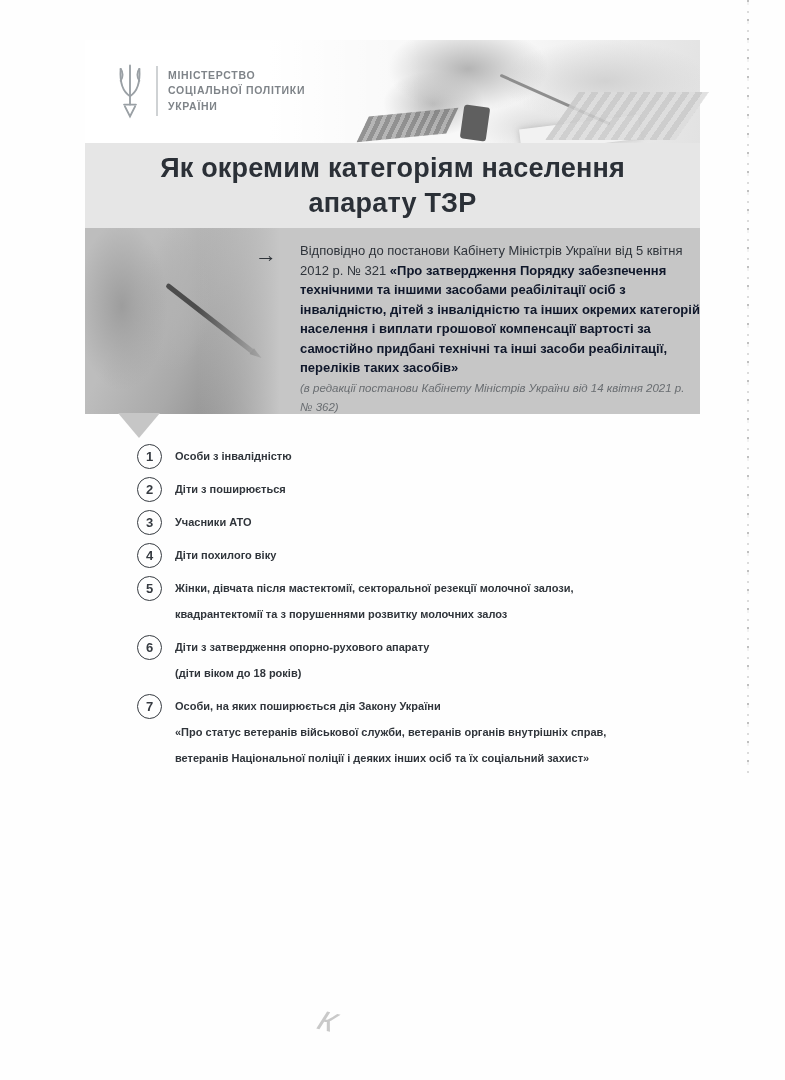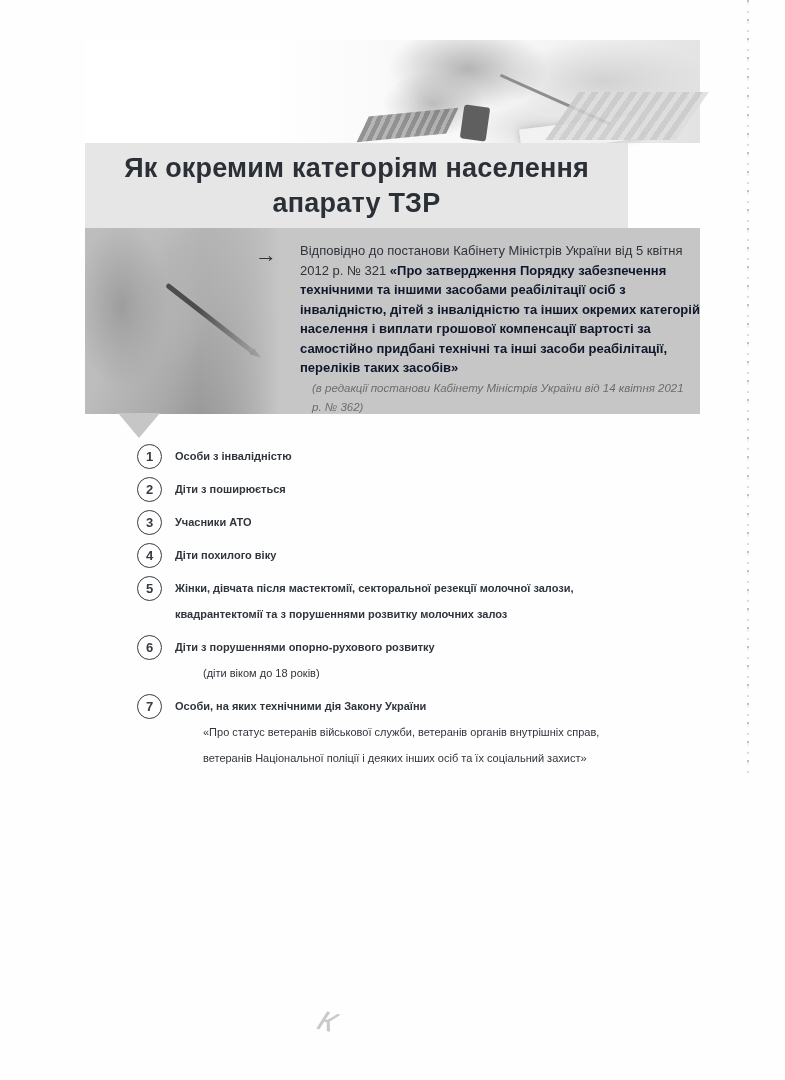--- a/index.html
+++ b/index.html
@@ -35,71 +35,88 @@
   .photo-laptop{position:absolute;right:8px;top:52px;width:130px;height:48px;transform:skewX(-35deg);
     background:repeating-linear-gradient(90deg,#c9c9c9 0 7px,#dcdcdc 7px 13px);opacity:.85;}
   .photo-paper{position:absolute;left:250px;top:82px;width:120px;height:24px;background:#f2f2f2;transform:rotate(-7deg);box-shadow:0 0 6px rgba(150,150,150,.5);}
 
   .logo-block{position:absolute;left:28px;top:22px;display:flex;align-items:center;z-index:3;}
   .tryzub{width:34px;height:58px;}
   .logo-divider{width:2px;height:50px;background:#cfd2d4;margin:0 10px 0 9px;}
   .ministry-name{font-size:10.5px;font-weight:bold;color:#7f8489;letter-spacing:.7px;line-height:15.5px;}
 
   
-  .title-bar{position:absolute;left:85px;top:143px;width:543px;height:85px;background:#e6e6e6;
+  .title-bar{position:absolute;left:85px;top:143px;width:615px;height:85px;background:#e6e6e6;
     display:flex;flex-direction:column;justify-content:center;align-items:center;}
   .title-line{font-size:27px;font-weight:bold;color:#2b3037;line-height:35px;letter-spacing:.2px;text-align:center;}
 
   
   .intro-box{position:absolute;left:85px;top:228px;width:615px;height:186px;background:#c6c6c6;overflow:hidden;}
   .hand-photo{position:absolute;left:0;top:0;width:205px;height:186px;
     background:
       radial-gradient(ellipse 65px 120px at 18% 42%, #9d9d9d 0%, rgba(157,157,157,0) 70%),
       radial-gradient(ellipse 55px 100px at 42% 38%, #b2b2b2 0%, rgba(178,178,178,0) 72%),
       linear-gradient(295deg, #7a7a7a 0%, #8f8f8f 22%, #a9a9a9 45%, rgba(198,198,198,0) 72%),
       #bdbdbd;}
   .hand-photo::after{content:"";position:absolute;inset:0;
     background:linear-gradient(to right,rgba(198,198,198,0) 55%,#c6c6c6 95%);}
   .pen{position:absolute;left:70px;top:88px;width:110px;height:5px;background:#4c4c4c;border-radius:3px;transform:rotate(38deg);}
   .pen::after{content:"";position:absolute;right:-10px;top:-1px;border-left:12px solid #3a3a3a;
     border-top:3px solid transparent;border-bottom:4px solid transparent;}
   .intro-arrow{position:absolute;left:170px;top:14px;font-size:22px;font-weight:bold;color:#2f343a;z-index:2;}
   .intro-text{position:absolute;left:215px;top:13px;width:400px;font-size:13px;line-height:19.5px;color:#2f343b;}
   .intro-text strong{font-weight:bold;color:#0f172a;}
-  .intro-note{display:block;font-style:italic;font-size:11.5px;color:#696d71;margin:1px 12px;}
+  .intro-note{display:block;font-style:italic;font-size:11.5px;color:#696d71;margin:1px 0;}
   .bubble-tail{position:absolute;left:118px;top:413px;width:0;height:0;
     border-left:21px solid transparent;border-right:21px solid transparent;border-top:25px solid #c6c6c6;}
 
   
   .list{position:absolute;left:137px;top:443px;width:555px;}
   .li{display:flex;align-items:flex-start;margin-bottom:7px;}
   .num{flex:0 0 auto;width:23px;height:23px;border:1.6px solid #363b41;border-radius:50%;
     display:flex;align-items:center;justify-content:center;font-size:13px;font-weight:bold;color:#363b41;
     margin-right:13px;margin-top:1px;}
   .li-text{width:470px;font-size:11px;line-height:26px;color:#30353b;}
   .lead{font-weight:bold;}
-  .rest{display:block;font-weight:normal;margin-left:28px;}
+  .rest{display:block;font-weight:bold;}
   .rest:empty{display:none;}
 </style>
 </head>
 <body>
 
 <div class="page">
 
   <div class="scan-dotted-line"></div>
   <div class="pencil-mark">к</div>
 
   <div class="header">
     <div class="header-photo">
       <div class="photo-keyboard"></div>
       <div class="photo-phone"></div>
       <div class="photo-paper"></div>
       <div class="photo-pencil"></div>
       <div class="photo-laptop"></div>
     </div>
+    <div class="logo-block">
+      <svg class="tryzub" viewBox="0 0 40 68" fill="none" stroke="#9aa0a5" stroke-width="2.2" stroke-linecap="round">
+        <path d="M20 4 v46"></path>
+        <path d="M9 8 c-1 14 1 26 11 32"></path>
+        <path d="M31 8 c1 14 -1 26 -11 32"></path>
+        <path d="M9 8 c3 4 3 10 0 14"></path>
+        <path d="M31 8 c-3 4 -3 10 0 14"></path>
+        <path d="M13 50 h14"></path>
+        <path d="M14 52 l6 12 l6 -12"></path>
+      </svg>
+      <div class="logo-divider"></div>
+      <div class="ministry-name">
+        <div>МІНІСТЕРСТВО</div>
+        <div>СОЦІАЛЬНОЇ ПОЛІТИКИ</div>
+        <div>УКРАЇНИ</div>
+      </div>
+    </div>
   </div>
 
   <div class="title-bar">
     <div class="title-line">Як окремим категоріям населення</div>
     <div class="title-line">апарату ТЗР</div>
   </div>
 
   <div class="intro-box">
     <div class="hand-photo">
       <div class="pen"></div>
@@ -159,29 +176,29 @@
         <span class="lead">Жінки, дівчата після мастектомії, секторальної резекції молочної залози, квадрантектомії та з порушеннями розвитку молочних залоз</span>
         
       </div>
     </div>
 
     <div class="li">
       <span class="num">
           <span>6</span>
         </span>
       <div class="li-text">
-        <span class="lead">Діти з порушеннями опорно-рухового розвитку</span>
+        <span class="lead">Діти з затвердження опорно-рухового апарату</span>
         <span class="rest">(діти віком до 18 років)</span>
       </div>
     </div>
 
     <div class="li">
       <span class="num">
           <span>7</span>
         </span>
       <div class="li-text">
-        <span class="lead">Особи, на яких технічними дія Закону України</span>
+        <span class="lead">Особи, на яких поширюється дія Закону України</span>
         <span class="rest">«Про статус ветеранів військової служби, ветеранів органів внутрішніх справ, ветеранів Національної поліції і деяких інших осіб та їх соціальний захист»</span>
       </div>
     </div>
 
   </div>
 </div>
 
 </body></html>

